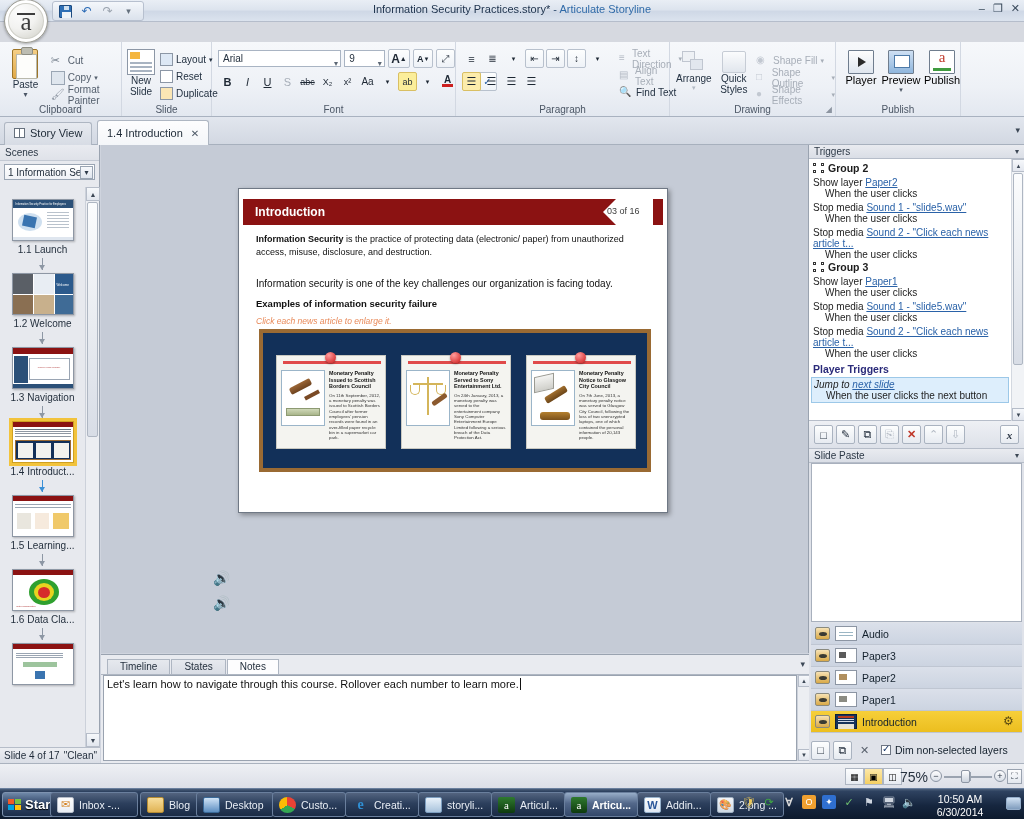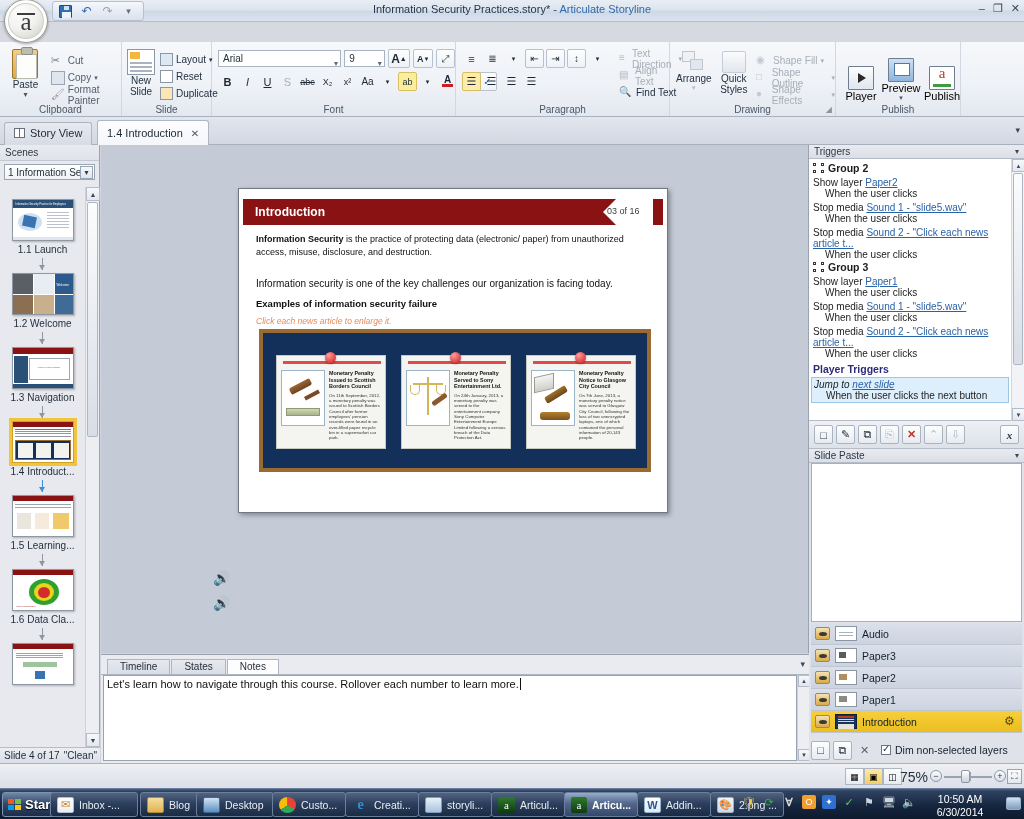--- a/index.html
+++ b/index.html
@@ -293,21 +293,21 @@
   .trig-tools{
     position:absolute; left:0; top:276px; width:215px; height:28px;
     background:linear-gradient(#eef0f4,#dde1e9); border-bottom:1px solid #b6bdc9;
     display:flex; align-items:center; padding-left:5px; gap:3px;
   }
   .tbtn{ width:19px;height:19px; background:linear-gradient(#fdfefe,#e7ebf1); border:1px solid #aab3c0; border-radius:2px;
     display:flex;align-items:center;justify-content:center;font-size:11px;color:#2b3644;}
   .tbtn.x{ color:#c0392b; font-weight:bold; }
   .tbtn.dim{ color:#b2b9c3; }
   .tbtn.last{ margin-left:auto; margin-right:5px; font-style:italic; font-family:"Liberation Serif",serif; font-weight:bold;}
-  .layers-body{ position:absolute; left:0; top:318px; width:215px; bottom:0;text-align:center; }
+  .layers-body{ position:absolute; left:0; top:318px; width:215px; bottom:0; }
   .layers-white{ position:absolute; left:2px; top:0; right:2px; height:159px; background:#fff; border:1px solid #a8b0bd;}
   .layer-rows{ position:absolute; left:2px; top:160px; right:2px; }
   .lrow{ height:22px; display:flex; align-items:center; gap:5px; padding-left:4px;
      background:linear-gradient(#dbe0ea,#ccd4e1); border-bottom:1px solid #bfc6d2; position:relative;}
   .lrow.sel{ background:linear-gradient(#f6cf3a,#ecbe1f); }
   .eye{ width:15px;height:13px;border:1px solid #8a8a7e;background:linear-gradient(#f7e2b4,#d9a947);border-radius:2px;position:relative;}
   .eye:after{content:"";position:absolute;left:3px;top:4px;width:8px;height:4px;background:#3b3b33;border-radius:50%;}
   .lthumb{ width:22px;height:15px;border:1px solid #8c95a3;background:#fff;}
   .lthumb.dark{ background:#16335c; border-color:#0d1f3a;}
   .lname{ font-size:10.5px; color:#13202c; }
@@ -577,21 +577,21 @@
             <span>Shape Effects</span>
             <span style="font-size:7px;">▾</span>
           </div>
         </div>
       </div>
       <div class="grp-label">Drawing</div>
       <div style="position:absolute;right:3px;bottom:2px;font-size:8px;color:#8d95a1;">◢</div>
     </div>
 
     <div class="grp" style="left:836px;width:125px;">
-      <div class="grp-inner" style="padding:5px 0 0 8px;display:flex;gap:5px;align-items:flex-end;">
+      <div class="grp-inner" style="padding:5px 0 0 8px;display:flex;gap:5px;">
         <div class="pub-b">
           <div class="pub-ico player"></div>
           <div class="cap">Player</div>
         </div>
         <div class="pub-b">
           <div class="pub-ico preview"></div>
           <div class="cap">Preview</div>
           <div style="font-size:7px;color:#4b5665;">▾</div>
         </div>
         <div class="pub-b">

